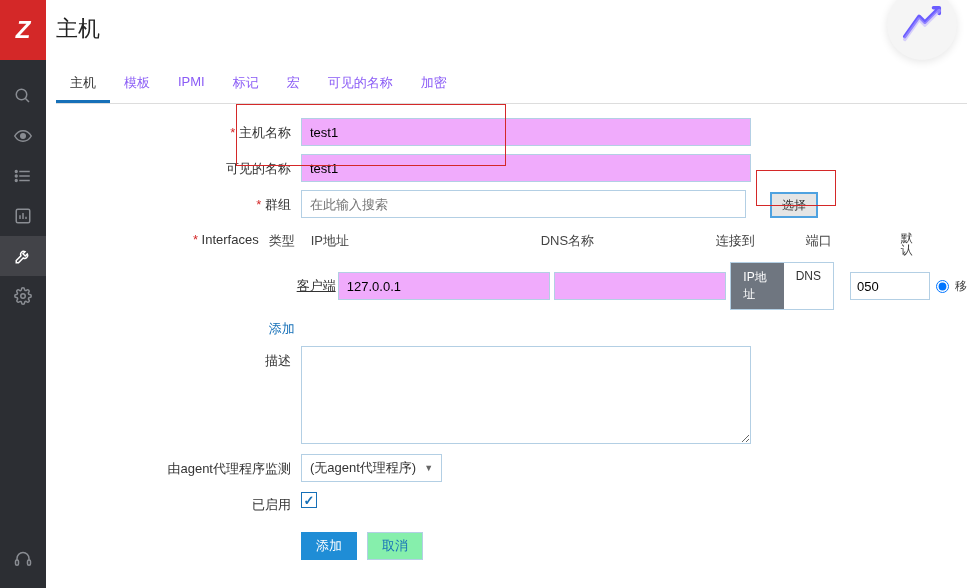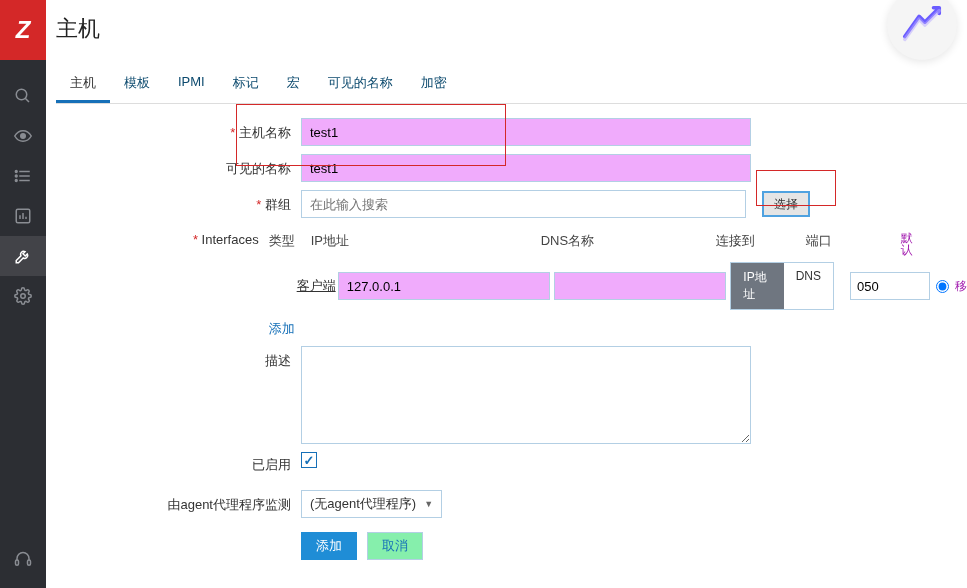--- a/index.html
+++ b/index.html
@@ -7,30 +7,30 @@
 .sidebar { position: absolute; left: 0; top: 0; width: 46px; height: 588px; background: #2c2e33; display: flex; flex-direction: column; align-items: center; padding-top: 0; }
 .logo { width: 46px; height: 60px; background: #d42828; display: flex; align-items: center; justify-content: center; color: #fff; font-size: 24px; font-weight: bold; font-style: italic; }
 .nav-icons { display: flex; flex-direction: column; width: 100%; margin-top: 16px; }
 .nav-icon { width: 46px; height: 40px; display: flex; align-items: center; justify-content: center; color: #8a8d93; cursor: pointer; }
 .nav-icon.active { background: #424348; color: #fff; }
 .nav-icon svg { width: 18px; height: 18px; }
 .nav-spacer { flex: 1; }
 .main { position: absolute; left: 46px; top: 0; right: 0; height: 100%; background: #fff; padding-left: 10px; }
 .page-title { font-size: 22px; font-weight: 400; color: #222; padding: 14px 0 14px 0; border-bottom: none; }
 .tabs { display: flex; gap: 0; border-bottom: 1px solid #ddd; margin-top: 6px; }
-.tab { padding: 10px 14px 8px 14px; color: #0c4a6e; font-size: 13px; cursor: pointer; border-bottom: 3px solid transparent; }
+.tab { padding: 10px 14px 8px 14px; color: #8b5cf6; font-size: 13px; cursor: pointer; border-bottom: 3px solid transparent; }
 .tab.active { border-bottom-color: #1670b8; color: #333; font-weight: 500; }
 .form { padding: 14px 0 0 0; }
 .row { display: flex; align-items: flex-start; margin-bottom: 6px; min-height: 30px; }
 .label { width: 245px; text-align: right; padding-right: 10px; padding-top: 6px; font-size: 13px; color: #333; }
 .req::before { content: "* "; color: #d42828; }
 .text-input { height: 28px; border: 1px solid #b3cfe4; padding: 0 8px; font-size: 13px; outline: none; background: #f0abfc; }
 .text-input.full { width: 450px; }
 .hl-box { position: absolute; border: 1px solid #d42828; pointer-events: none; }
-.group-row { display: flex; align-items: center; gap: 8px; }
+.group-row { display: flex; align-items: flex-end; gap: 16px; }
 .group-input { width: 445px; height: 28px; border: 1px solid #b3cfe4; padding: 0 8px; font-size: 13px; color: #999; }
 .select-btn { height: 26px; padding: 0 10px; border: 2px solid #4fa2e0; background: #e5e5e5; color: #333; font-size: 12px; cursor: pointer; margin-left: 8px; }
 .iface-headers { display: flex; gap: 0; font-size: 13px; color: #444; padding-top: 6px; }
 .iface-row { display: flex; align-items: center; margin-top: 6px; }
 .iface-cell { display: flex; align-items: center; text-decoration: underline; }
 .btn-toggle { display: inline-flex; border: 1px solid #b3cfe4; }
 .btn-toggle span { display: inline-block; padding: 6px 12px; font-size: 12px; cursor: pointer; background: #fff; color: #333; }
 .btn-toggle span.sel { background: #6f7680; color: #fff; }
 .port-input { width: 80px; height: 28px; border: 1px solid #b3cfe4; padding: 0 6px; font-size: 13px; }
 .radio { margin: 0 6px; }
@@ -39,21 +39,21 @@
 .dropdown { display: inline-flex; align-items: center; border: 1px solid #b3cfe4; height: 28px; padding: 0 8px; font-size: 13px; gap: 8px; cursor: pointer; }
 .dropdown::after { content: "▼"; font-size: 9px; color: #666; }
 .checkbox { width: 16px; height: 16px; border: 1px solid #1670b8; display: inline-flex; align-items: center; justify-content: center; background: #fff; cursor: pointer; margin-top: 2px;}
 .checkbox.checked::after { content: "✓"; color: #1670b8; font-size: 13px; font-weight: bold; }
 .btn-row { display: flex; gap: 10px; margin-top: 6px; }
 .btn { height: 28px; padding: 0 14px; font-size: 13px; cursor: pointer; border: 1px solid #b3cfe4; }
 .btn.primary { background: #1f8dd6; color: #fff; border-color: #1f8dd6; }
 .btn.secondary { background: #86efac; color: #1670b8; }
 .avatar-corner { position: absolute; right: 10px; top: -10px; width: 70px; height: 70px; border-radius: 50%; background: #f5f5f5; box-shadow: 0 2px 8px rgba(0,0,0,0.1); display: flex; align-items: center; justify-content: center; }
 .avatar-corner svg { width: 46px; height: 46px; }
-.col-move { font-size: 12px; color: #a21caf; }
+.col-move { font-size: 12px; color: #404040; }
 </style>
 </head>
 <body>
 
 <div class="sidebar">
   <div class="logo">Z</div>
   <div class="nav-icons">
     <div class="nav-icon">
         <svg viewBox="0 0 24 24" fill="none" stroke="currentColor" stroke-width="2">
           <circle cx="10" cy="10" r="7"></circle>
@@ -175,28 +175,28 @@
         </div>
         <span class="link-add">添加</span>
       </div>
     </div>
 
     <div class="row" style="margin-top:8px;">
       <div class="label">描述</div>
       <textarea class="textarea" style=""></textarea>
     </div>
 
-    <div class="row">
-      <div class="label">已启用</div>
-      <div class="checkbox checked"></div>
-    </div>
-
     <div class="row" style="margin-top:10px;">
       <div class="label">由agent代理程序监测</div>
       <div class="dropdown">(无agent代理程序)</div>
+    </div>
+
+    <div class="row">
+      <div class="label">已启用</div>
+      <div class="checkbox checked"></div>
     </div>
 
     <div class="row">
       <div class="label"></div>
       <div class="btn-row">
         <button class="btn primary">添加</button>
         <button class="btn secondary">取消</button>
       </div>
     </div>
 

